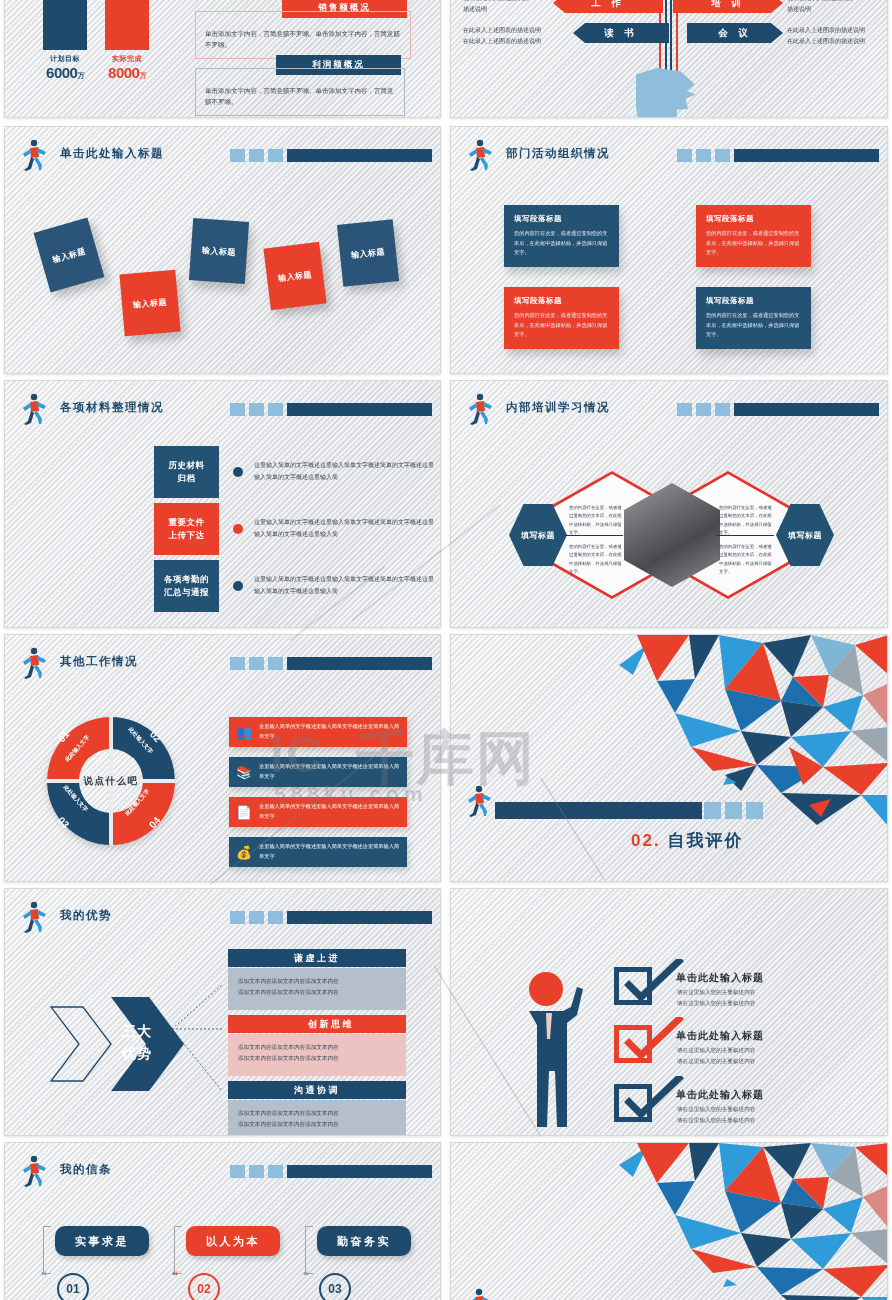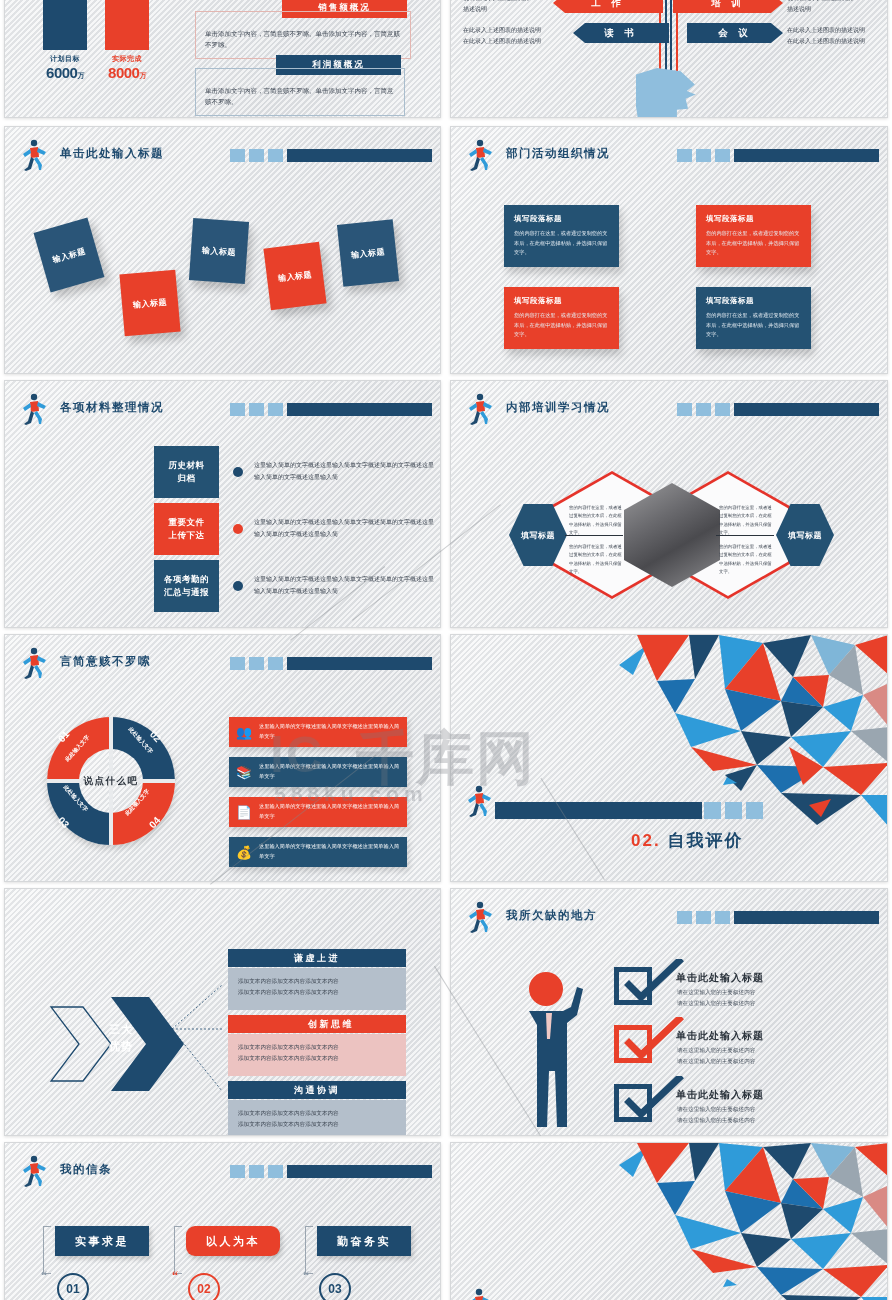--- a/index.html
+++ b/index.html
@@ -160,21 +160,21 @@
   
   .cbx { position:absolute; width:38px; height:38px; border:5px solid #1e4a6e; }
   .cbx.red { border-color:#e8402a; }
   .ck-title { position:absolute; font-size:10px; font-weight:bold; color:#2b333c; letter-spacing:1px;}
   .ck-sub { position:absolute; font-size:5.6px; line-height:2; color:#46505c; }
 
   
   .creed { position:absolute; width:94px; height:30px; color:#fff; font-size:11px; font-weight:bold;
            letter-spacing:2.5px; display:flex; align-items:center; justify-content:center;
            box-shadow:2px 3px 5px rgba(0,0,0,0.18);}
-  .creed.blue{background:#1e4a6e;} .creed.red{background:#e8402a;}
+  .creed.blue{background:#1e4a6e;border-radius:10px;} .creed.red{background:#e8402a;}
   .creed-num { position:absolute; width:32px; height:32px; border-radius:50%; border:2.5px solid #1e4a6e;
                color:#1e4a6e; font-size:12px; font-weight:bold; display:flex; align-items:center;
                justify-content:center; background:transparent;}
   .creed-num.red{ border-color:#e8402a; color:#e8402a;}
   .quote { position:absolute; font-size:12px; font-weight:bold; color:#8a99a8; font-family:"Liberation Serif", serif;}
   .bracket { position:absolute; width:8px; border-left:1.4px solid #9aa5b0; border-top:1.4px solid #9aa5b0;
              border-bottom:1.4px solid #9aa5b0; }
 
   
   .wm { position:absolute; pointer-events:none; color:rgba(120,124,130,0.30); font-weight:bold;margin-left:38px; }
@@ -399,21 +399,21 @@
     <div class="runner">
       <svg viewBox="0 0 30 32" width="30" height="32">
         <circle cx="16" cy="4" r="3.2" fill="#1e4a6e"></circle>
         <path d="M12 9 L20 8 L21 18 L13 19 Z" fill="#e8402a"></path>
         <path d="M20 9 L28 13 L26 16 L19 13 Z" fill="#2f9bd9"></path>
         <path d="M12 10 L5 15 L7 18 L13 14 Z" fill="#2f9bd9"></path>
         <path d="M13 18 L10 28 L6 31 L8 32 L13 30 L16 20 Z" fill="#1e4a6e"></path>
         <path d="M19 18 L24 26 L23 31 L21 31 L20 26 L16 20 Z" fill="#2f9bd9"></path>
       </svg>
     </div>
-    <div class="sl-title">言简意赅不罗嗦</div>
+    <div class="sl-title">其他工作情况</div>
     <div class="hbar">
       <span class="sq"></span>
       <span class="sq"></span>
       <span class="sq"></span>
       <span class="long"></span>
     </div>
   </div>
 
   <div class="donut" style="left:42px;top:82px;"></div>
   <div class="donut-gap" style="left:104px;top:82px;width:4px;height:128px;"></div>
@@ -494,65 +494,65 @@
   <div class="cover-sq" style="left:253px;top:167px;"></div>
   <div class="cover-sq" style="left:274px;top:167px;"></div>
   <div class="cover-sq" style="left:295px;top:167px;"></div>
   <div class="cover-title" style="left:180px;top:194px;">
     <span class="num">02.</span>
     <span class="zh">自我评价</span>
   </div>
 </div>
 
 <div class="slide col-l" style="top:888px;height:248px;">
-
-  <svg width="160" height="110" style="position:absolute;left:44px;top:100px;">
-    <polygon points="2,18 34,18 62,55 34,92 2,92 30,55" fill="none" stroke="#1e4a6e" stroke-width="1.3"></polygon>
-    <polygon points="62,8 100,8 135,55 100,102 62,102 97,55" fill="#1e4a6e"></polygon>
-  </svg>
-  <div style="position:absolute;left:104px;top:132px;width:56px;color:#fff;font-size:11px;font-weight:bold;line-height:1.55;white-space:pre-line;letter-spacing:1px;">三大
-优势</div>
-
-  <div class="adv-head blue" style="left:223px;top:60px;">谦虚上进</div>
-  <div class="adv-body blue" style="left:223px;top:79px;white-space:pre-line;">添加文本内容添加文本内容添加文本内容
-添加文本内容添加文本内容添加文本内容</div>
-  <div class="adv-head red" style="left:223px;top:126px;padding-left:28px;">创新思维</div>
-  <div class="adv-body red" style="left:223px;top:145px;white-space:pre-line;">添加文本内容添加文本内容添加文本内容
-添加文本内容添加文本内容添加文本内容</div>
-  <div class="adv-head blue" style="left:223px;top:192px;">沟通协调</div>
-  <div class="adv-body blue" style="left:223px;top:211px;white-space:pre-line;">添加文本内容添加文本内容添加文本内容
-添加文本内容添加文本内容添加文本内容</div>
-
-  <svg width="60" height="140" style="position:absolute;left:165px;top:70px;">
-    <line x1="2" y1="70" x2="52" y2="26" stroke="#1e4a6e" stroke-width="0.8" stroke-dasharray="2 2"></line>
-    <line x1="2" y1="70" x2="52" y2="70" stroke="#1e4a6e" stroke-width="0.8" stroke-dasharray="2 2"></line>
-    <line x1="2" y1="70" x2="52" y2="132" stroke="#1e4a6e" stroke-width="0.8" stroke-dasharray="2 2"></line>
-  </svg>
-</div>
-
-<div class="slide col-r" style="top:888px;height:248px;">
   <div class="sl-head">
     <div class="runner">
       <svg viewBox="0 0 30 32" width="30" height="32">
         <circle cx="16" cy="4" r="3.2" fill="#1e4a6e"></circle>
         <path d="M12 9 L20 8 L21 18 L13 19 Z" fill="#e8402a"></path>
         <path d="M20 9 L28 13 L26 16 L19 13 Z" fill="#2f9bd9"></path>
         <path d="M12 10 L5 15 L7 18 L13 14 Z" fill="#2f9bd9"></path>
         <path d="M13 18 L10 28 L6 31 L8 32 L13 30 L16 20 Z" fill="#1e4a6e"></path>
         <path d="M19 18 L24 26 L23 31 L21 31 L20 26 L16 20 Z" fill="#2f9bd9"></path>
       </svg>
     </div>
-    <div class="sl-title">我所欠缺的地方</div>
+    <div class="sl-title">我的优势</div>
     <div class="hbar">
       <span class="sq"></span>
       <span class="sq"></span>
       <span class="sq"></span>
       <span class="long"></span>
     </div>
   </div>
+
+  <svg width="160" height="110" style="position:absolute;left:44px;top:100px;">
+    <polygon points="2,18 34,18 62,55 34,92 2,92 30,55" fill="none" stroke="#1e4a6e" stroke-width="1.3"></polygon>
+    <polygon points="62,8 100,8 135,55 100,102 62,102 97,55" fill="#1e4a6e"></polygon>
+  </svg>
+  <div style="position:absolute;left:104px;top:132px;width:56px;text-align:center;color:#fff;font-size:14px;font-weight:bold;line-height:1.55;white-space:pre-line;letter-spacing:1px;">三大
+优势</div>
+
+  <div class="adv-head blue" style="left:223px;top:60px;">谦虚上进</div>
+  <div class="adv-body blue" style="left:223px;top:79px;white-space:pre-line;">添加文本内容添加文本内容添加文本内容
+添加文本内容添加文本内容添加文本内容</div>
+  <div class="adv-head red" style="left:223px;top:126px;padding-left:28px;">创新思维</div>
+  <div class="adv-body red" style="left:223px;top:145px;white-space:pre-line;">添加文本内容添加文本内容添加文本内容
+添加文本内容添加文本内容添加文本内容</div>
+  <div class="adv-head blue" style="left:223px;top:192px;">沟通协调</div>
+  <div class="adv-body blue" style="left:223px;top:211px;white-space:pre-line;">添加文本内容添加文本内容添加文本内容
+添加文本内容添加文本内容添加文本内容</div>
+
+  <svg width="60" height="140" style="position:absolute;left:165px;top:70px;">
+    <line x1="2" y1="70" x2="52" y2="26" stroke="#1e4a6e" stroke-width="0.8" stroke-dasharray="2 2"></line>
+    <line x1="2" y1="70" x2="52" y2="70" stroke="#1e4a6e" stroke-width="0.8" stroke-dasharray="2 2"></line>
+    <line x1="2" y1="70" x2="52" y2="132" stroke="#1e4a6e" stroke-width="0.8" stroke-dasharray="2 2"></line>
+  </svg>
+</div>
+
+<div class="slide col-r" style="top:888px;height:248px;">
 
   <svg width="90" height="170" style="position:absolute;left:64px;top:78px;">
     <circle cx="31" cy="22" r="17" fill="#e8402a"></circle>
     <path d="M14 44 L48 44 L56 40 L62 20 L68 22 L62 48 L52 56 L52 160 L42 160 L40 104 L34 104 L32 160 L22 160 L22 58 Z" fill="#1e4a6e"></path>
     <path d="M31 46 L37 46 L35 72 L32 72 Z" fill="#efc9c5"></path>
   </svg>
 
   <div class="cbx" style="left:163px;top:78px;"></div>
   <svg width="62" height="50" style="position:absolute;left:172px;top:70px;">
     <path d="M6 26 L18 38 L56 2" stroke="#1e4a6e" stroke-width="7" fill="none" stroke-linecap="square"></path>

